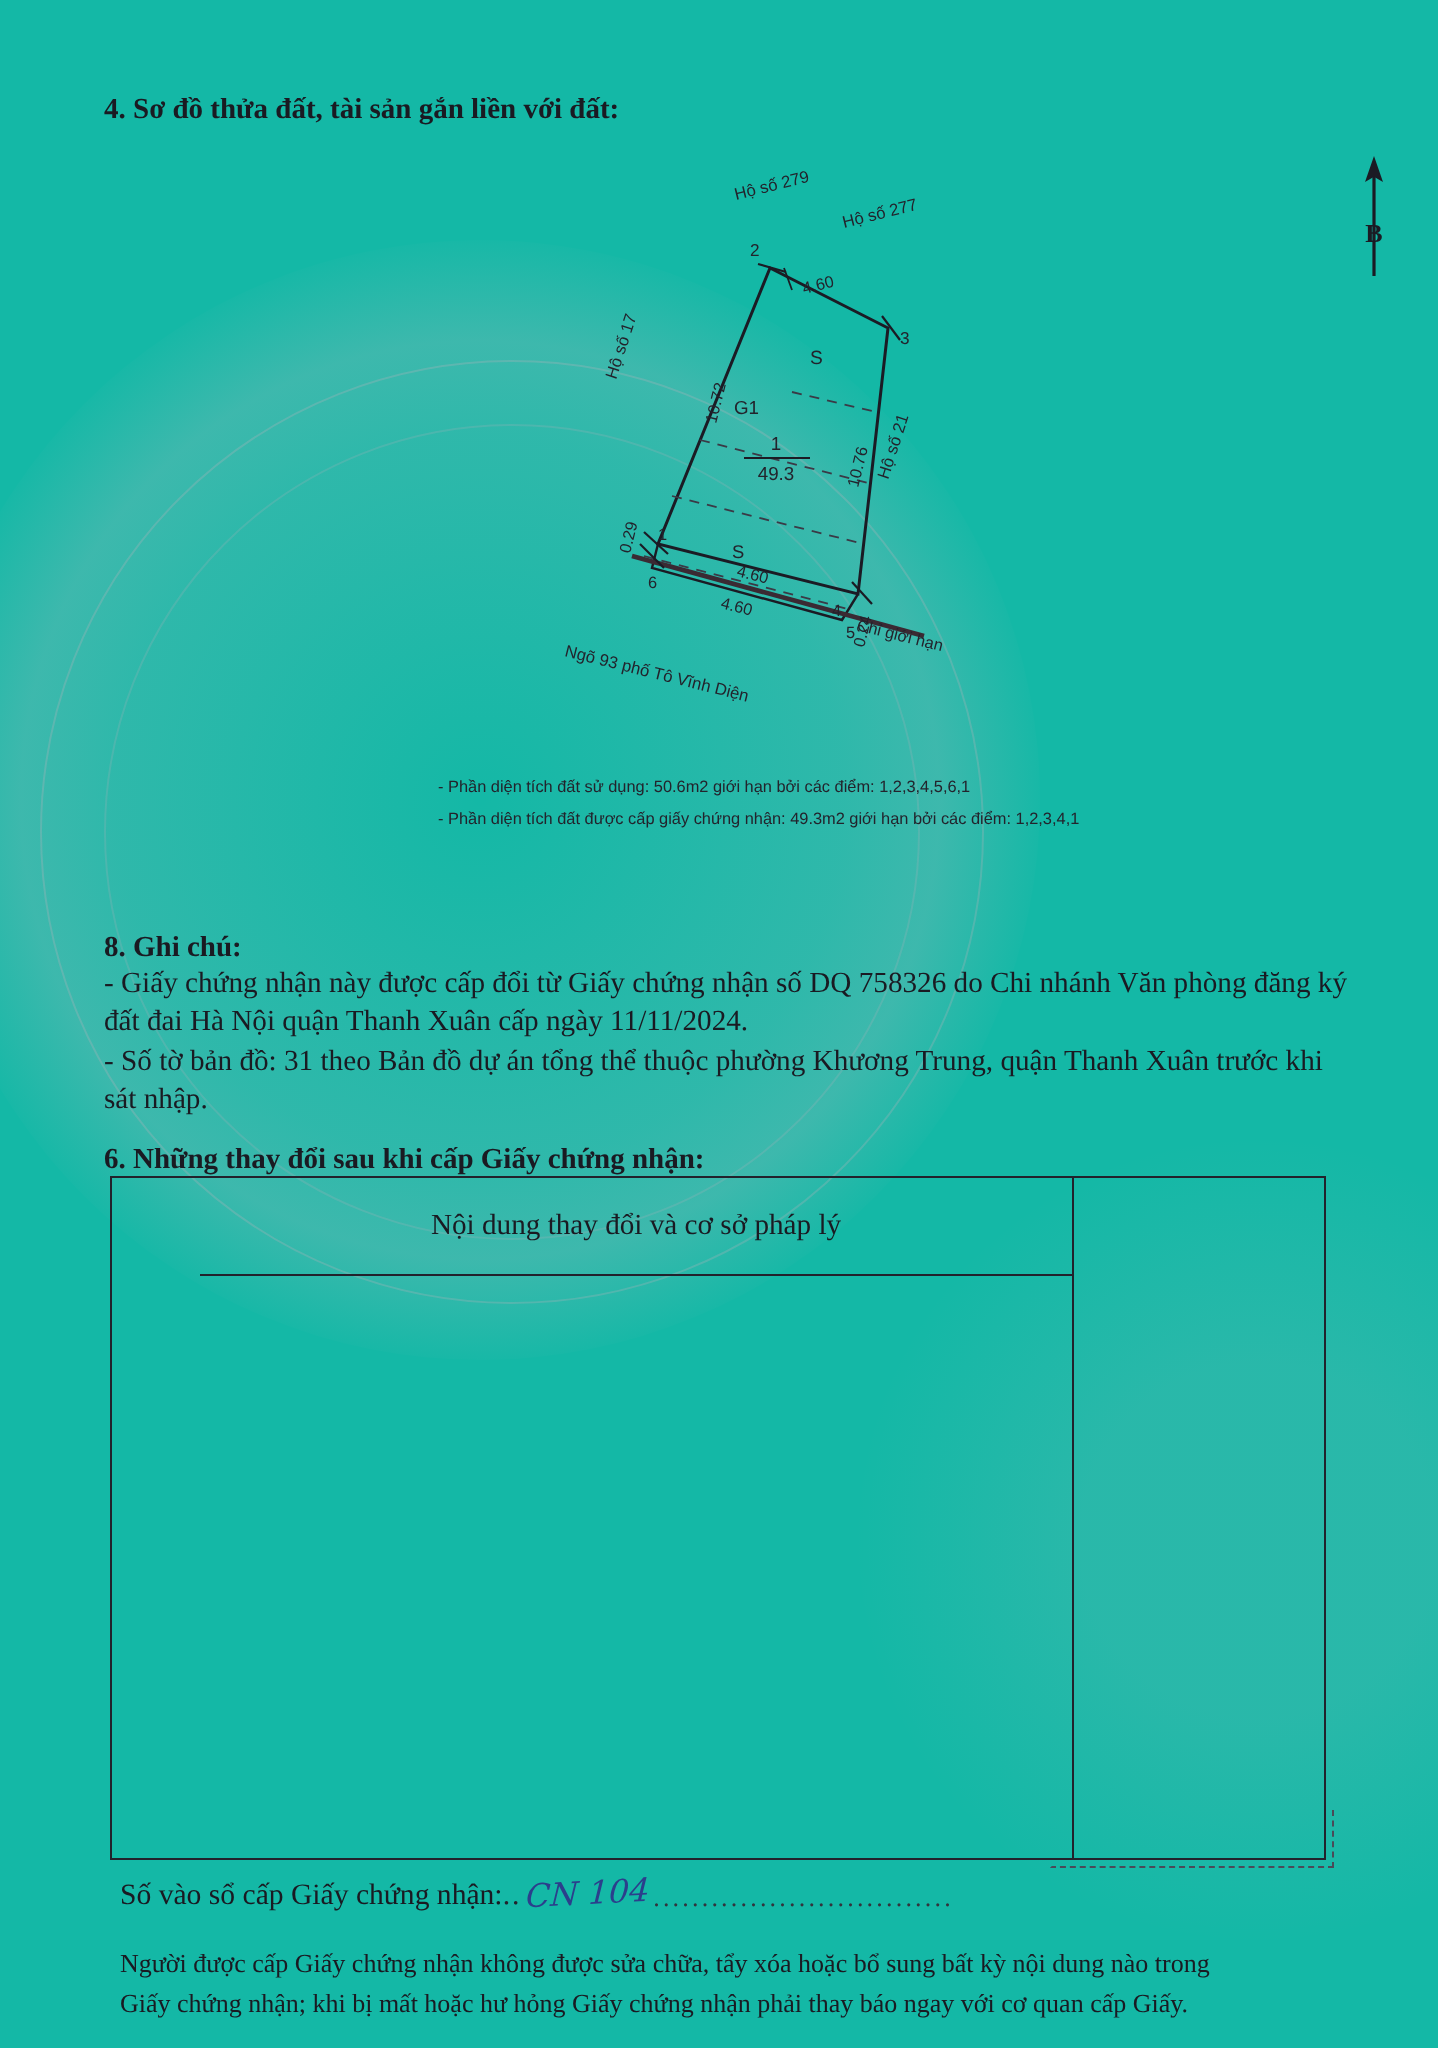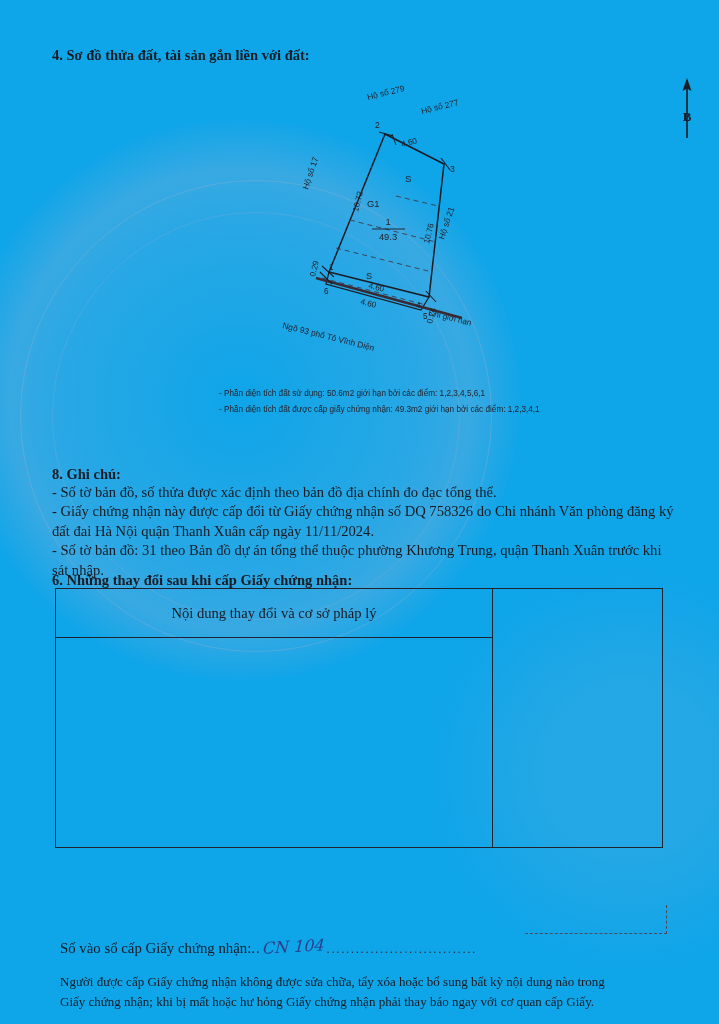--- a/index.html
+++ b/index.html
@@ -4,21 +4,21 @@
 <style>
   html, body {
     margin: 0;
     padding: 0;
     background: #ffffff;
   }
   #page {
     position: relative;
     width: 719px;
     height: 1024px;
-    background: #0ea5e9;
+    background: #14b8a6;
     overflow: hidden;
     font-family: "Liberation Serif", serif;
     color: #1a1a22;
   }
   
   #watermark {
     position: absolute;
     left: -40px;
     top: 120px;
     width: 560px;
@@ -119,24 +119,25 @@
   #sec6-title {
     position: absolute;
     left: 52px;
     top: 572px;
   }
   #changes-table {
     position: absolute;
     left: 55px;
     top: 588px;
     width: 608px;
-    height: 260px;
+    height: 342px;
     border: 1.4px solid #22222c;
     box-sizing: border-box;
     display: flex;
+    padding-left: 44px;
   }
   #changes-table .col-left {
     flex: 0 0 437px;
     border-right: 1.4px solid #22222c;
     box-sizing: border-box;
     display: flex;
     flex-direction: column;
   }
   #changes-table .col-right {
     flex: 1 1 auto;
@@ -297,21 +298,20 @@
     </svg>
   </div>
 
   <div id="area-notes">
     <div>- Phần diện tích đất sử dụng: 50.6m2 giới hạn bởi các điểm: 1,2,3,4,5,6,1</div>
     <div>- Phần diện tích đất được cấp giấy chứng nhận: 49.3m2 giới hạn bởi các điểm: 1,2,3,4,1</div>
   </div>
 
   <div id="sec5">
     <div class="sec-title">8. Ghi chú:</div>
-    <div class="note">- Số tờ bản đồ, số thửa được xác định theo bản đồ địa chính đo đạc tổng thể.</div>
     <div class="note">- Giấy chứng nhận này được cấp đổi từ Giấy chứng nhận số DQ 758326 do Chi nhánh Văn phòng đăng ký đất đai Hà Nội quận Thanh Xuân cấp ngày 11/11/2024.</div>
     <div class="note">- Số tờ bản đồ: 31 theo Bản đồ dự án tổng thể thuộc phường Khương Trung, quận Thanh Xuân trước khi sát nhập.</div>
   </div>
 
   <div id="sec6-title" class="sec-title">6. Những thay đổi sau khi cấp Giấy chứng nhận:</div>
 
   <div id="changes-table">
     <div class="col-left">
       <div class="th-cell">Nội dung thay đổi và cơ sở pháp lý</div>
       <div class="body-cell"></div>

